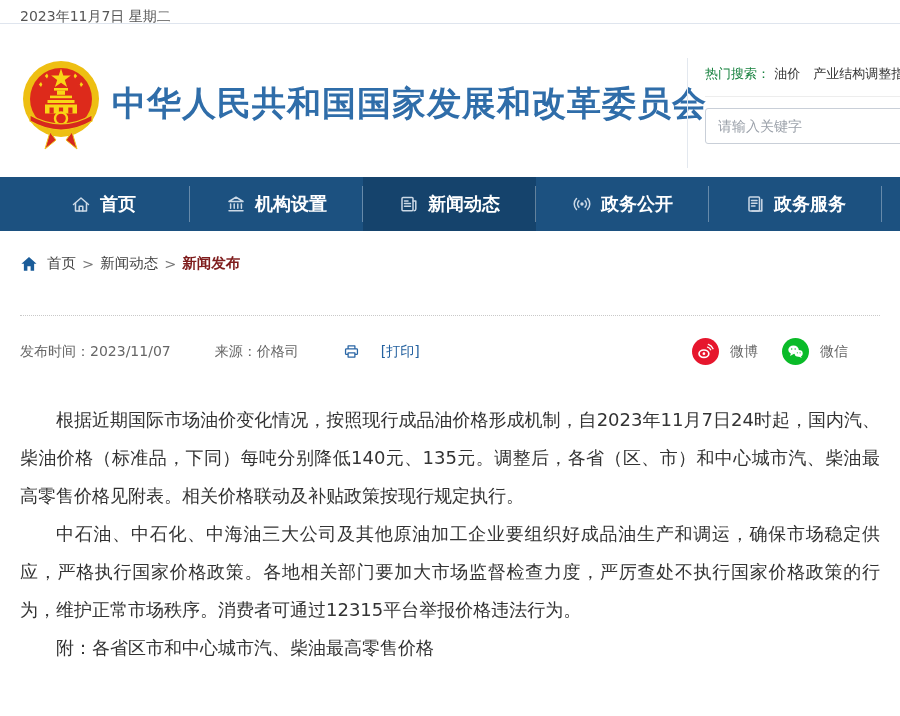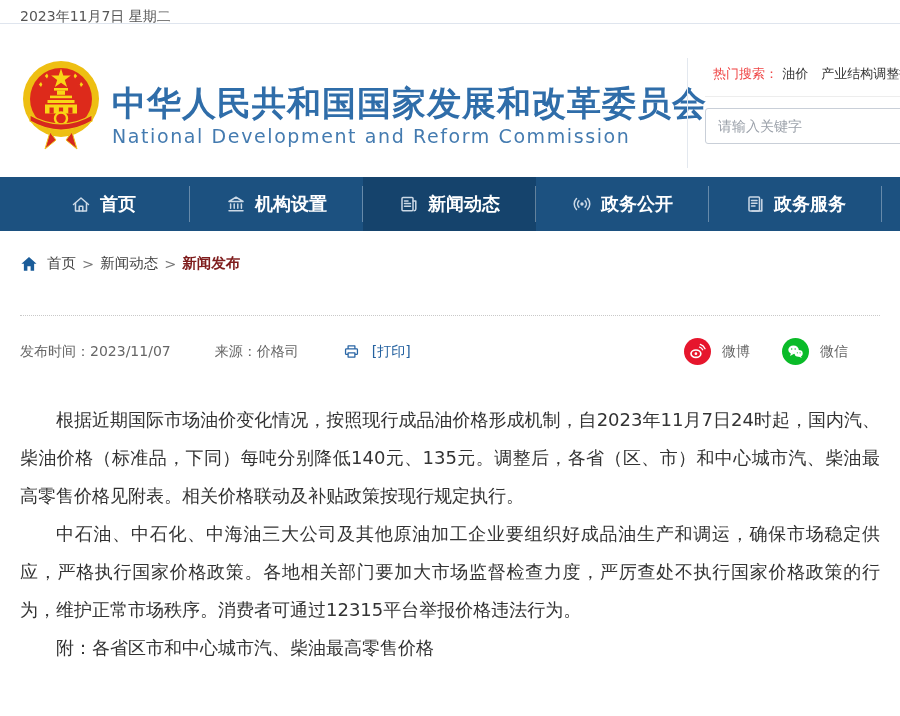--- a/index.html
+++ b/index.html
@@ -20,21 +20,21 @@
   .titles { position:absolute; left:112px; top:54px; cursor:pointer; }
   .title-cn { font-size:34px; font-weight:bold; color:#2f6da9; letter-spacing:1px;
     line-height:1.12; white-space:nowrap;margin-top:6px; }
   .title-en { font-size:19px; color:#447bb0; letter-spacing:1.6px; margin-top:3px;
     white-space:nowrap; }
 
   .header-right { position:absolute; left:687px; top:34px; width:213px; height:110px;
     border-left:1px solid #e3e8ef; padding-left:17px; }
   .hot-search { font-size:13px; color:#333; white-space:nowrap; overflow:hidden;
     padding:7px 0 13px 0; border-bottom:1px solid #ededed; }
-  .hot-search .hs-label { color:#ef4444;margin-left:8px; }
+  .hot-search .hs-label { color:#15803d; }
   .hot-search .term { margin-right:9px; color:#333; cursor:pointer; }
   .search-box { margin-top:11px; width:250px; height:36px;
     border:1px solid #c9cfd8; border-radius:3px; background:#fff; }
   .search-box input { width:100%; height:100%; border:none; outline:none;
     padding:0 0 0 12px; font-size:14px; color:#333; background:transparent;
     font-family:inherit; }
   .search-box input::placeholder { color:#9ba1aa; }
 
   
   .nav { height:54px; background:var(--nav-bg,#1c5180); display:flex; padding-left:17px; }
@@ -58,26 +58,26 @@
 
   
   .article { padding:0 20px; }
   .article-title { margin:30px 0 0 0; font-size:25px; line-height:1.3; color:#333;
     font-weight:bold; letter-spacing:.5px; }
   .divider { margin-top:42px; border-bottom:1px dotted #c9c9c9; height:0; }
 
   .meta-row { margin-top:22px; display:flex; align-items:center; font-size:14px;
     color:#666; }
   .meta-item { margin-right:44px; white-space:nowrap; }
-  .print-btn { display:flex; align-items:center; gap:12px; color:#24619f;
+  .print-btn { display:flex; align-items:center; gap:21px; color:#24619f;
     cursor:pointer; white-space:nowrap; }
   .print-icon { width:17px; height:17px; }
   .print-icon svg { display:block; width:100%; height:100%; }
 
-  .share { margin-left:auto; display:flex; align-items:center; gap:32px;
+  .share { margin-left:auto; display:flex; align-items:center; gap:24px;
     margin-right:32px; }
   .share-btn { display:flex; align-items:center; gap:11px; color:#666;
     cursor:pointer; font-size:14px; }
   .share-circle { width:27px; height:27px; border-radius:50%; display:flex;
     align-items:center; justify-content:center; }
   .weibo-circle { background:var(--weibo,#e6162d); }
   .wechat-circle { background:var(--wechat,#0abb28); }
   .share-circle svg { display:block; width:19px; height:19px; }
 
   .body-text { margin-top:36px; }
@@ -116,21 +116,20 @@
       </g>
       <circle cx="39" cy="58.5" r="6" fill="none" stroke="#f9d616" stroke-width="2.4"></circle>
       <path d="M8 55 Q39 73 70 55 L70 61 Q39 79 8 61 Z" fill="#d6281e" stroke="#f0c619" stroke-width="1.2"></path>
       <path d="M28 72 L23 89 L34 80 Z" fill="#d6281e" stroke="#f0c619" stroke-width="1"></path>
       <path d="M50 72 L55 89 L44 80 Z" fill="#d6281e" stroke="#f0c619" stroke-width="1"></path>
     </svg>
   </div>
 
   <div class="titles">
     <div class="title-cn">中华人民共和国国家发展和改革委员会</div>
-    <div class="title-en">National Development and Reform Commission</div>
   </div>
 
   <div class="header-right">
     <div class="hot-search">
       <span class="hs-label">热门搜索：</span>
       <span class="term">油价</span>
       <span class="term">产业结构调整指导目录</span>
     </div>
     <div class="search-box">
       <input type="text" placeholder="请输入关键字" style="">

